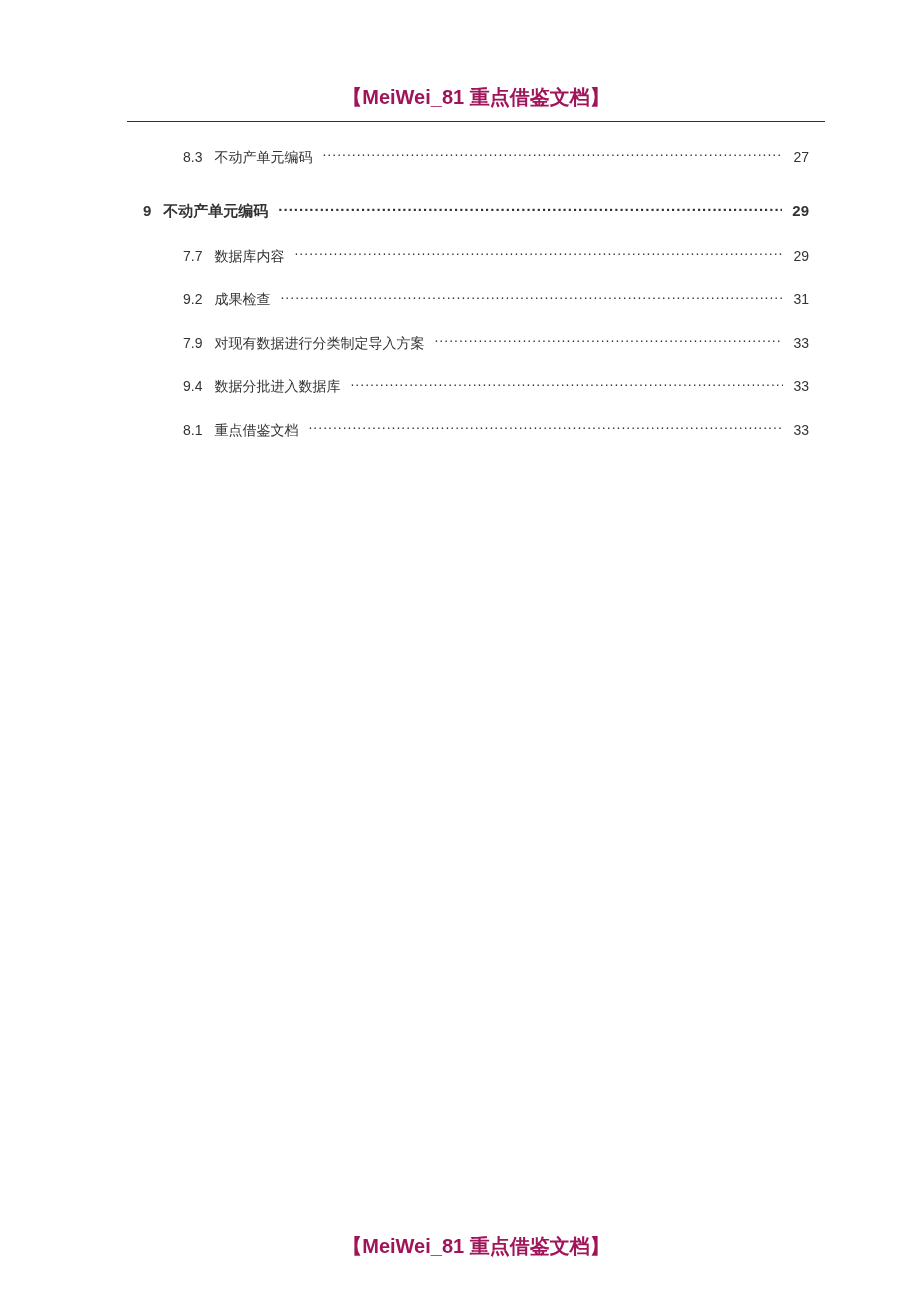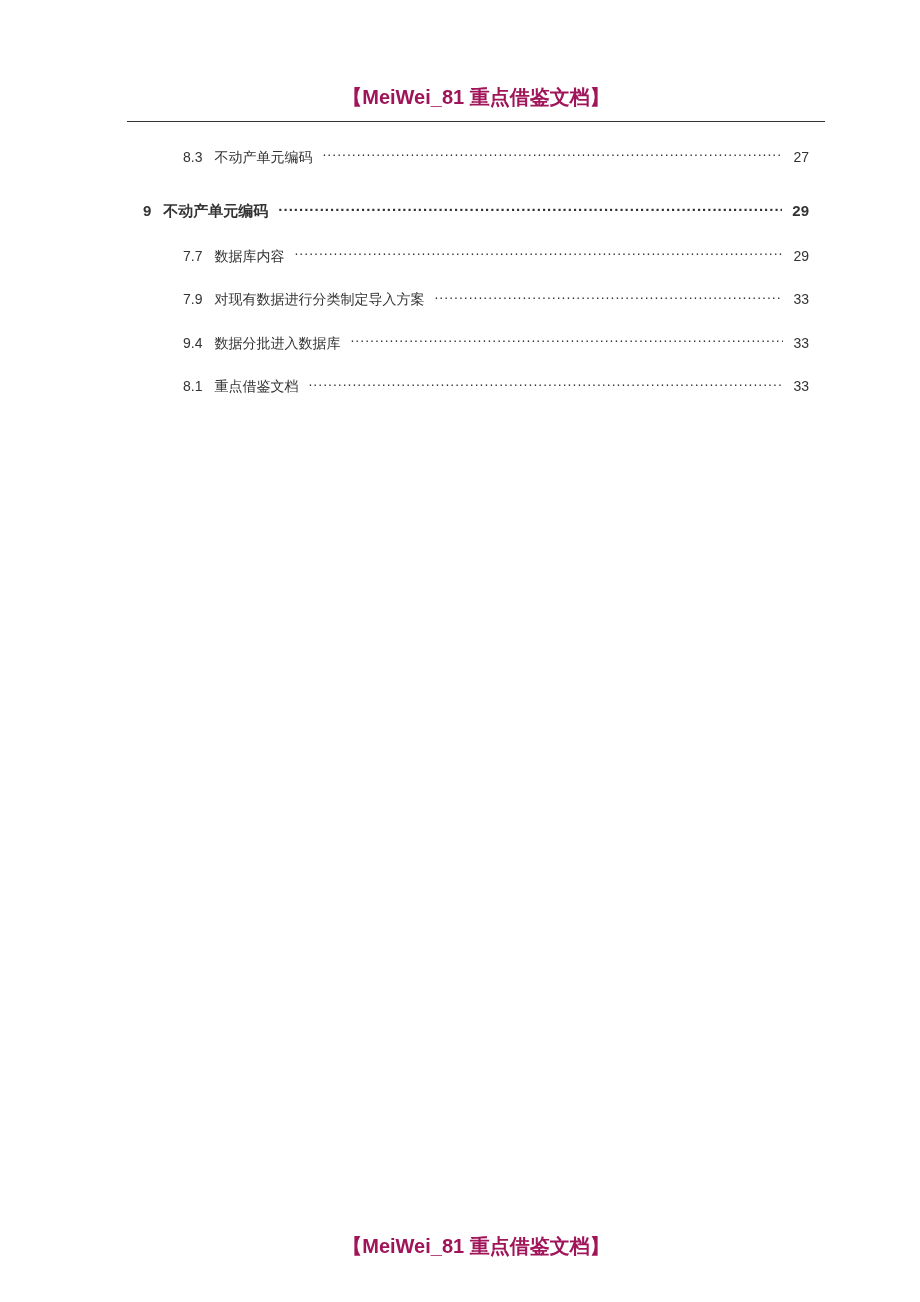--- a/index.html
+++ b/index.html
@@ -117,20 +117,26 @@
       <span class="toc-page">29</span>
     </div>
 
     <div class="toc-row toc-sub">
       <span class="toc-num">7.7</span>
       <span class="toc-label">数据库内容</span>
       <span class="toc-dots"></span>
       <span class="toc-page">29</span>
     </div>
 
+    <div class="toc-row toc-sub">
+      <span class="toc-num">9.2</span>
+      <span class="toc-label">成果检查</span>
+      <span class="toc-dots"></span>
+      <span class="toc-page">31</span>
+    </div>
 
     <div class="toc-row toc-sub">
       <span class="toc-num">7.9</span>
       <span class="toc-label">对现有数据进行分类制定导入方案</span>
       <span class="toc-dots"></span>
       <span class="toc-page">33</span>
     </div>
 
     <div class="toc-row toc-sub">
       <span class="toc-num">9.4</span>

